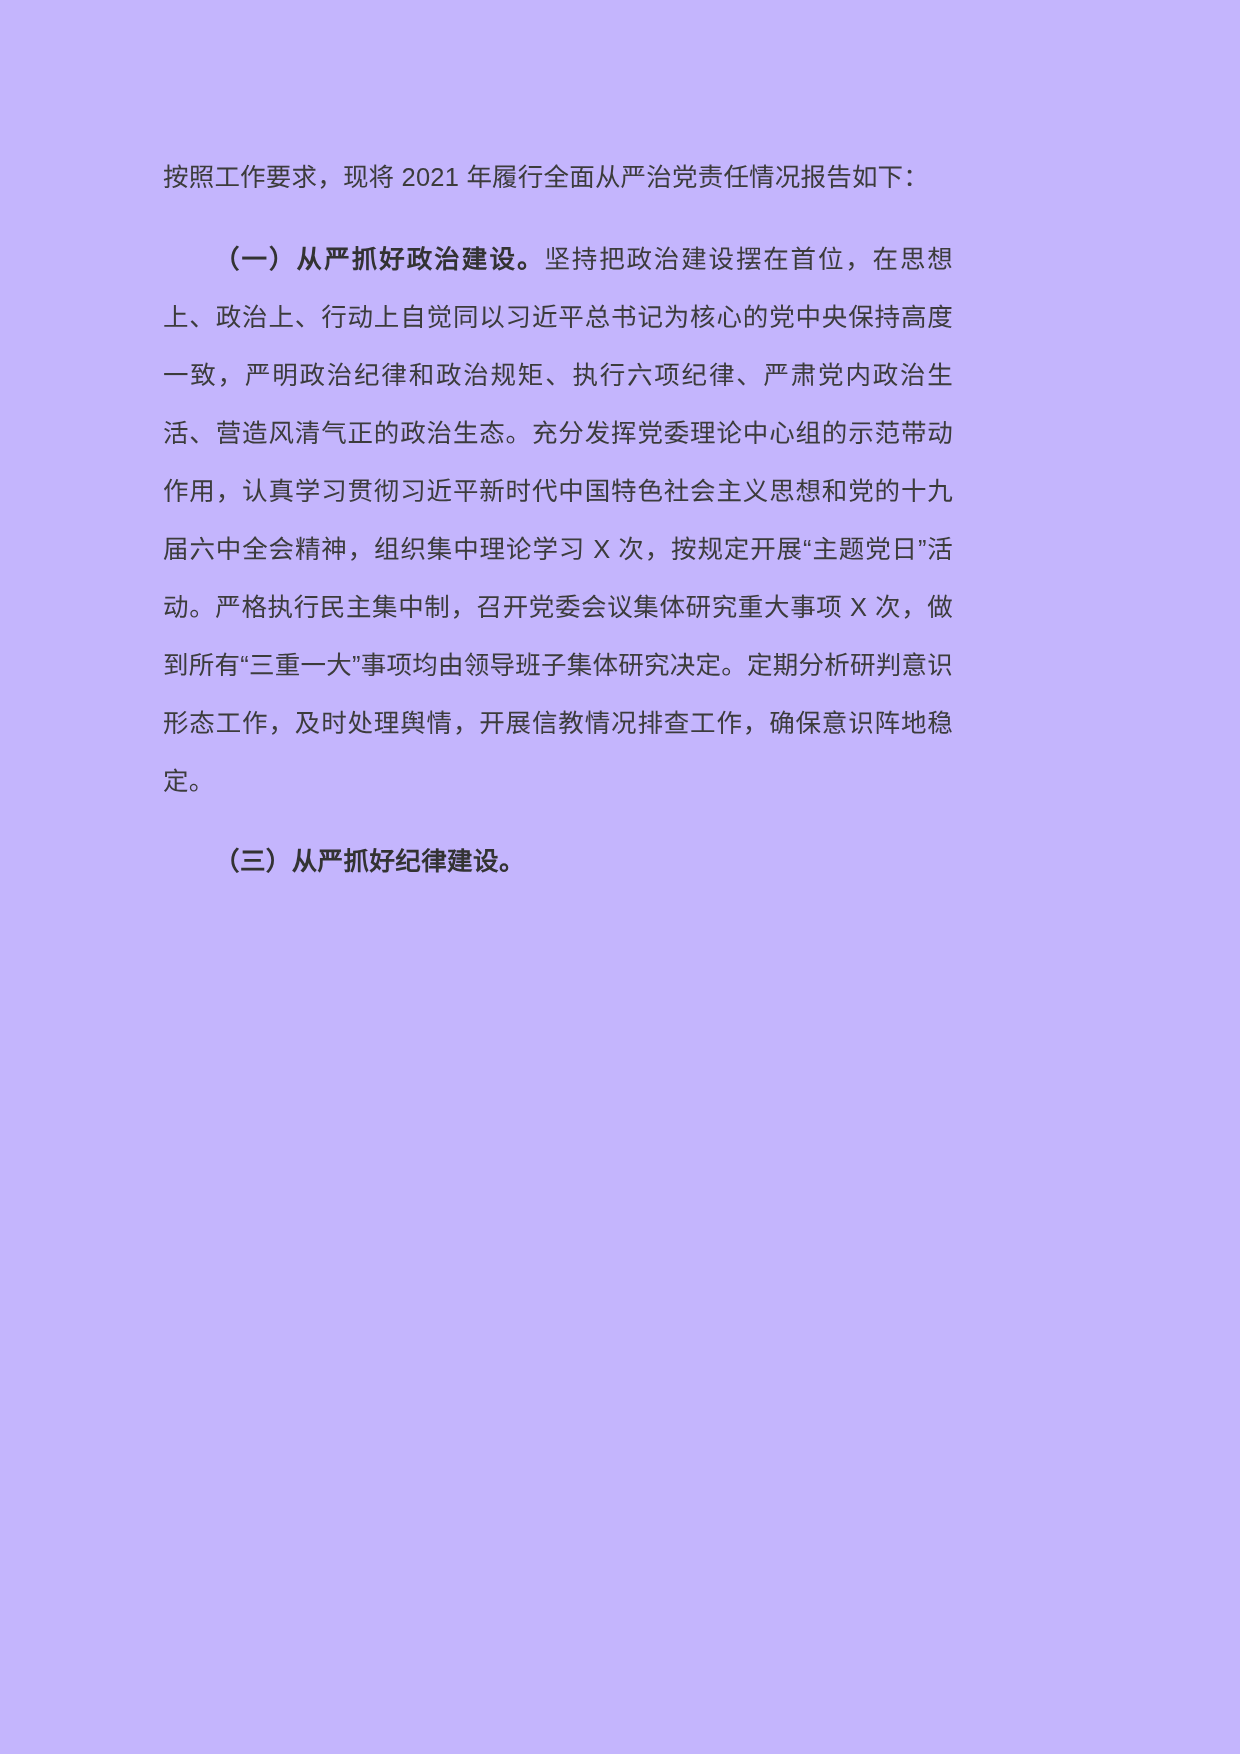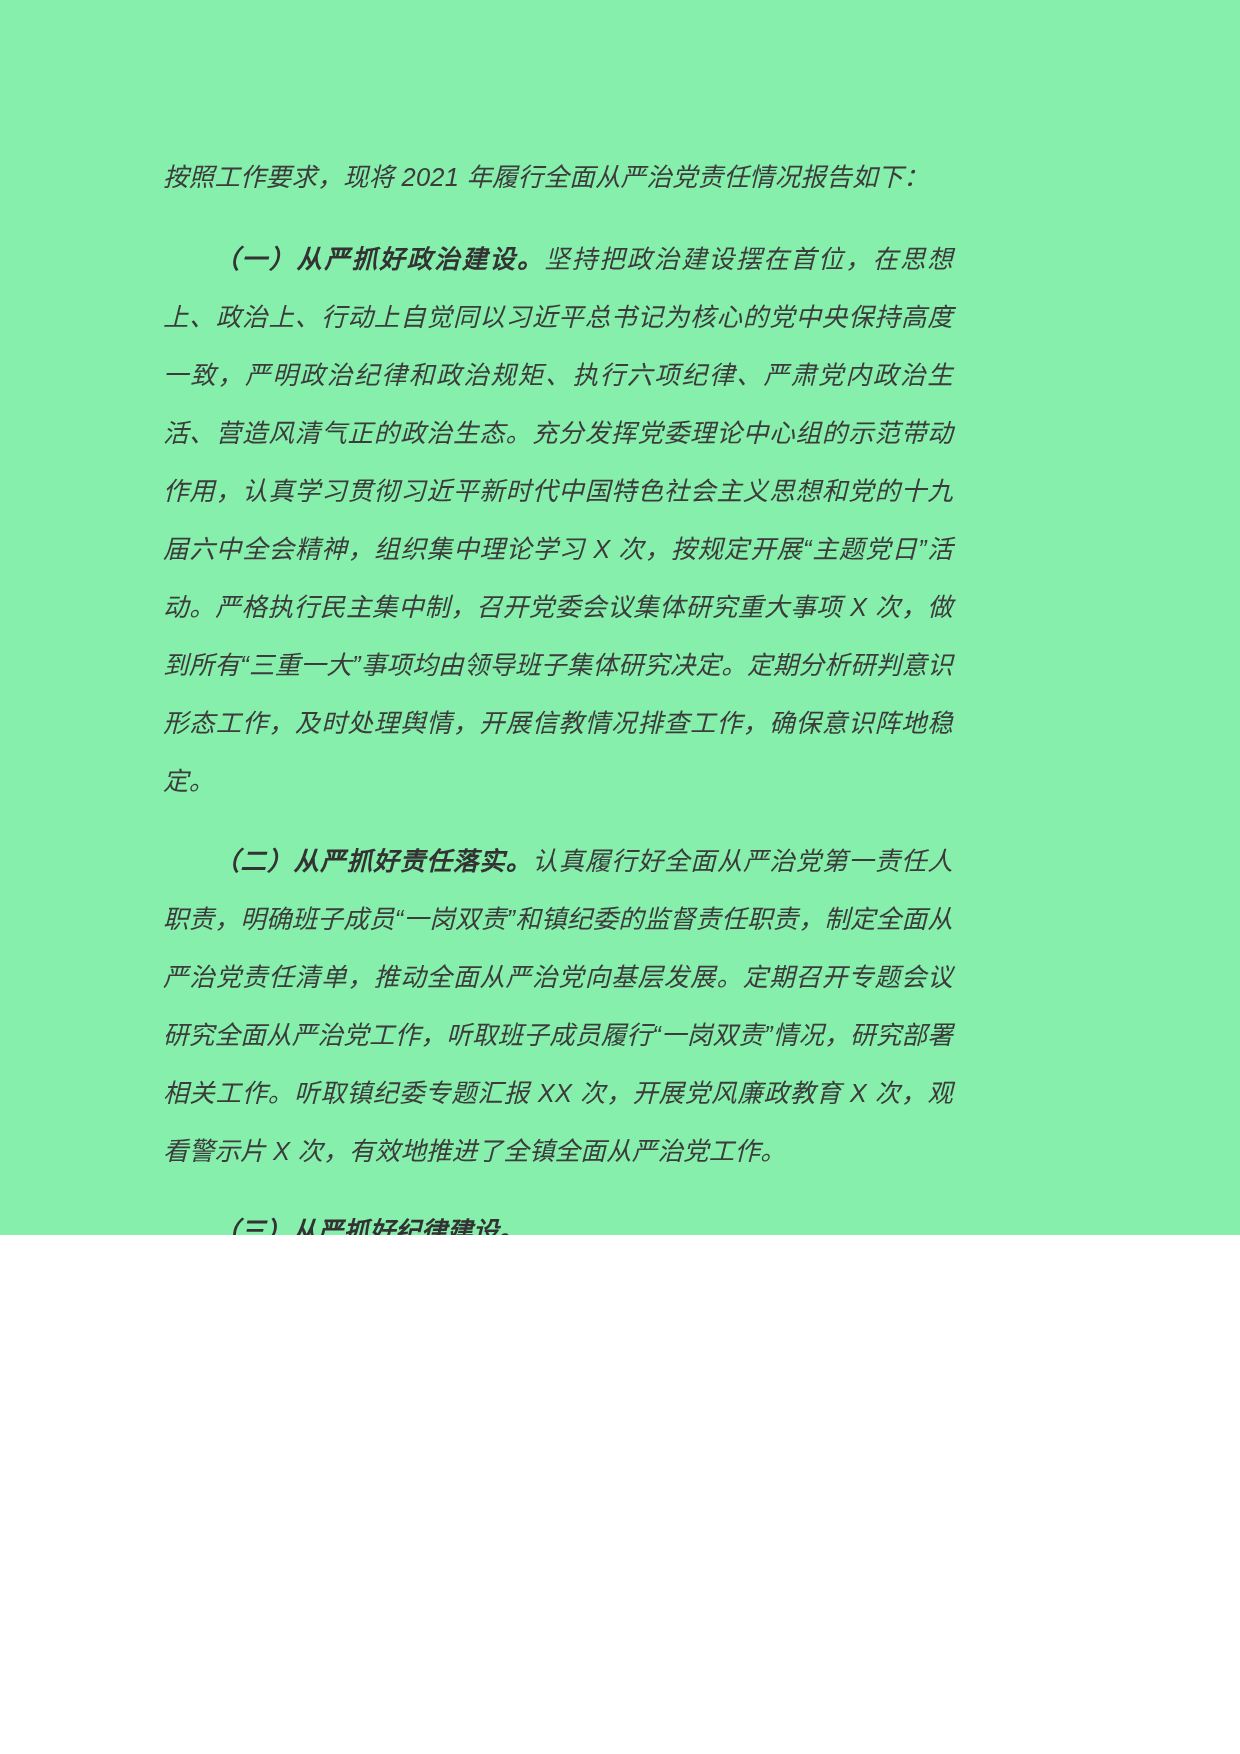--- a/index.html
+++ b/index.html
@@ -11,26 +11,25 @@
 
   body {
     font-family: "Liberation Sans", "DejaVu Sans", sans-serif;
     color: #3c3c3c;
     -webkit-font-smoothing: antialiased;
   }
 
   .page {
     position: relative;
     width: 1240px;
-    height: 1235px;
+    height: 1754px;
     margin: 0 auto;
-    background: #86efac;
+    background: #c4b5fd;
     box-sizing: border-box;
     overflow: hidden;
-    font-style: italic;
   }
 
   .content {
     position: absolute;
     left: 163px;
     top: 148px;
     width: 790px;
   }
 
   
@@ -89,22 +88,19 @@
 <div class="page">
   <div class="content">
 
     <p class="para intro">按照工作要求，现将 2021 年履行全面从严治党责任情况报告如下：</p>
 
 
     <div class="subsection">
       <p class="para indent"><span class="sub-lead">（一）从严抓好政治建设。</span><span class="sub-body">坚持把政治建设摆在首位，在思想上、政治上、行动上自觉同以习近平总书记为核心的党中央保持高度一致，严明政治纪律和政治规矩、执行六项纪律、严肃党内政治生活、营造风清气正的政治生态。充分发挥党委理论中心组的示范带动作用，认真学习贯彻习近平新时代中国特色社会主义思想和党的十九届六中全会精神，组织集中理论学习 X 次，按规定开展“主题党日”活动。严格执行民主集中制，召开党委会议集体研究重大事项 X 次，做到所有“三重一大”事项均由领导班子集体研究决定。定期分析研判意识形态工作，及时处理舆情，开展信教情况排查工作，确保意识阵地稳定。</span></p>
     </div>
 
-    <div class="subsection">
-      <p class="para indent"><span class="sub-lead">（二）从严抓好责任落实。</span><span class="sub-body">认真履行好全面从严治党第一责任人职责，明确班子成员“一岗双责”和镇纪委的监督责任职责，制定全面从严治党责任清单，推动全面从严治党向基层发展。定期召开专题会议研究全面从严治党工作，听取班子成员履行“一岗双责”情况，研究部署相关工作。听取镇纪委专题汇报 XX 次，开展党风廉政教育 X 次，观看警示片 X 次，有效地推进了全镇全面从严治党工作。</span></p>
-    </div>
 
     <div class="subsection">
       <p class="para indent"><span class="sub-lead">（三）从严抓好纪律建设。</span><span class="sub-body"></span></p>
     </div>
 
   </div>
 </div>
 
 </body></html>

